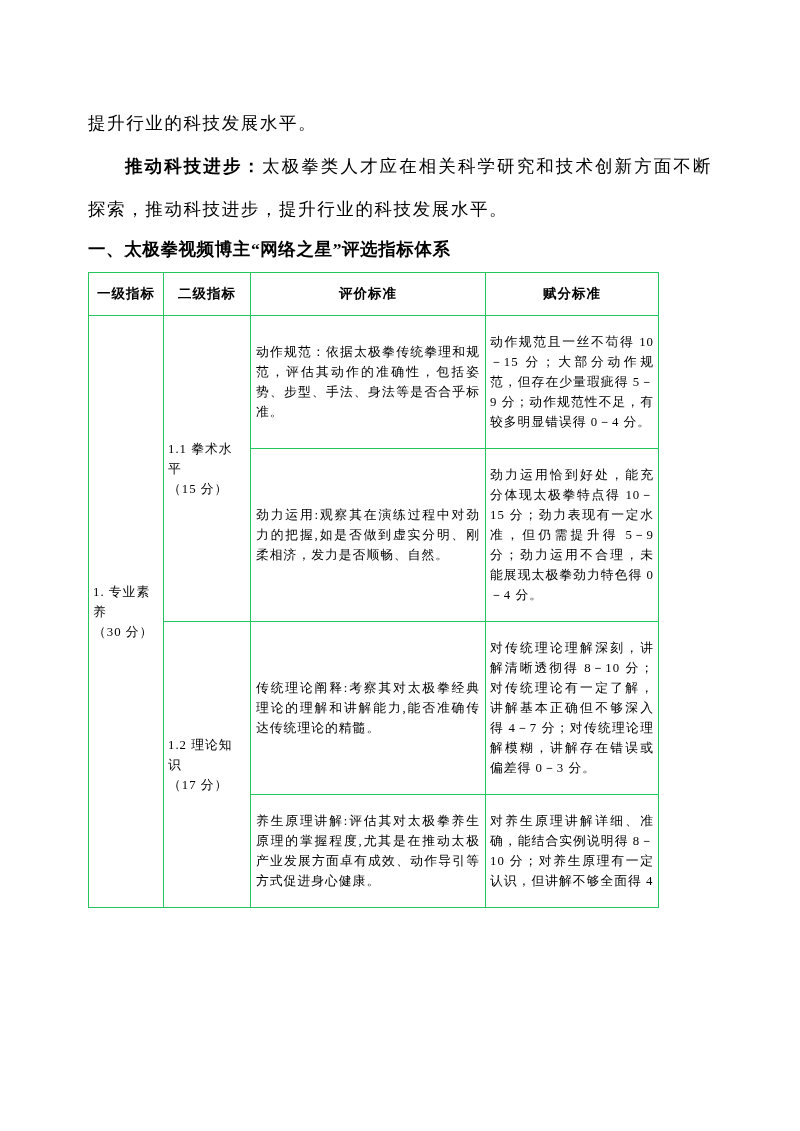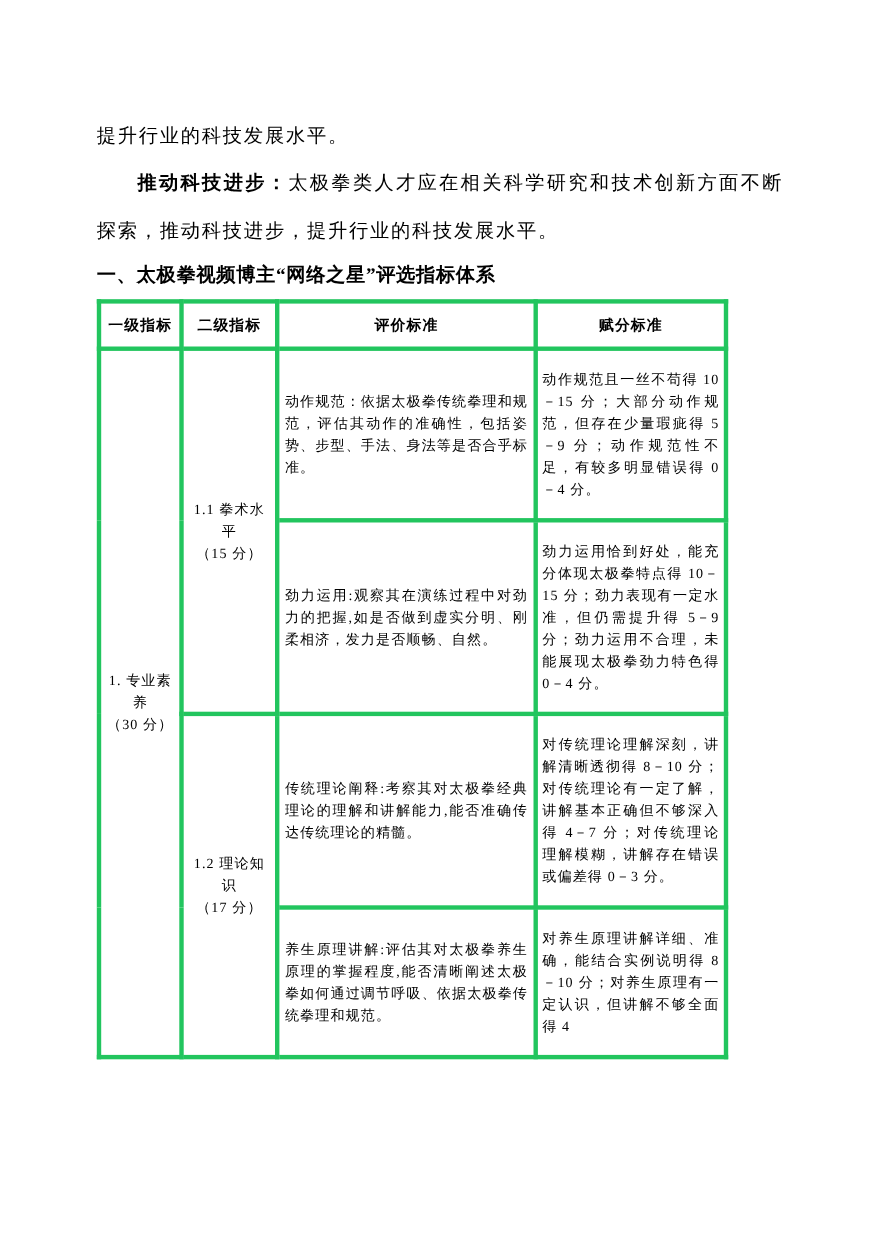--- a/index.html
+++ b/index.html
@@ -40,39 +40,39 @@
     line-height:27px;
   }
   
   table.indicator-table {
     margin-top:9px;
     width:570px;
     border-collapse:collapse;
     table-layout:fixed;
   }
   .indicator-table th, .indicator-table td {
-    border:4px solid #22c55e;
+    border:1px solid #22c55e;
     vertical-align:middle;
     font-weight:normal;
   }
   .indicator-table th {
     height:43px;
     font-size:13.5px;
     font-weight:bold;
     text-align:center;
     letter-spacing:1px;
   }
   .indicator-table td {
     font-size:12.8px;
     line-height:20px;
     letter-spacing:1px;
     text-align:justify;
     padding:3px 5px;
   }
-  td.level-cell { padding:3px 4px; text-align:center; }
+  td.level-cell { padding:3px 4px; text-align:left; }
   td.scoring-cell { padding:16px 4px; }
   .score-line { display:block; }
 </style>
 </head>
 <body>
 
 <div class="page">
 
   <p class="body-par"><span>提升行业的科技发展水平。</span></p>
 
@@ -114,19 +114,19 @@
     </tr>
     <tr style="height:137px">
       <td class="level-cell" rowspan="2">
         <span class="score-line">1.2 理论知识</span>
         <span class="score-line">（17 分）</span>
       </td>
       <td>传统理论阐释:考察其对太极拳经典理论的理解和讲解能力,能否准确传达传统理论的精髓。</td>
       <td class="scoring-cell">对传统理论理解深刻，讲解清晰透彻得 8－10 分；对传统理论有一定了解，讲解基本正确但不够深入得 4－7 分；对传统理论理解模糊，讲解存在错误或偏差得 0－3 分。</td>
     </tr>
     <tr style="height:85px">
-      <td>养生原理讲解:评估其对太极拳养生原理的掌握程度,能否清晰阐述太极拳如何通过调节呼吸、依据太极拳传统拳理和规范。</td>
+      <td>养生原理讲解:评估其对太极拳养生原理的掌握程度,尤其是在推动太极产业发展方面卓有成效、动作导引等方式促进身心健康。</td>
       <td class="scoring-cell">对养生原理讲解详细、准确，能结合实例说明得 8－10 分；对养生原理有一定认识，但讲解不够全面得 4</td>
     </tr>
   </tbody>
     </table>
 
 </div>
 
 </body></html>

